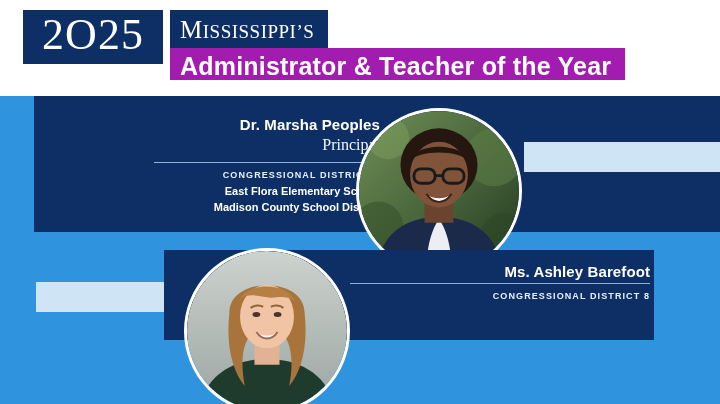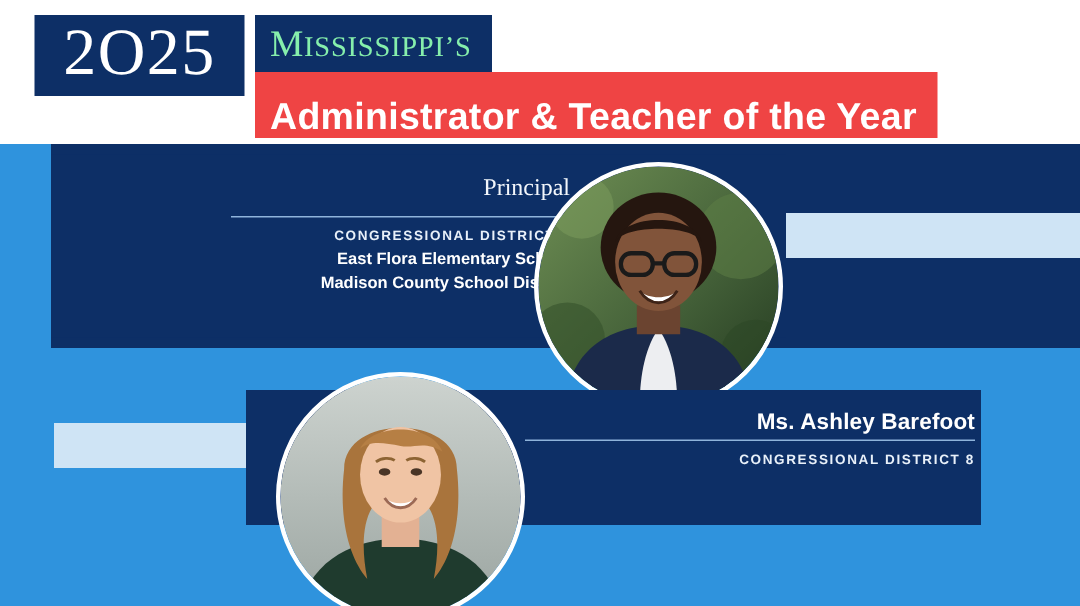--- a/index.html
+++ b/index.html
@@ -91,40 +91,40 @@
     line-height: 1;
     padding-bottom: 4px;
   }
   .state-box {
     position: absolute;
     left: 170px;
     top: 10px;
     height: 38px;
     padding: 0 14px 0 10px;
     background: #0d2f66;
-    color: #86efac;
+    color: #ffffff;
     display: flex;
     align-items: center;
   }
   .state-box span {
     font-family: "Liberation Serif", serif;
     font-size: 25px;
     letter-spacing: 0.5px;
     line-height: 1;
   }
   .state-box span .sm {
     font-size: 19px;
   }
   .title-box {
     position: absolute;
     left: 170px;
     top: 48px;
     height: 28px;
-    padding: 16px 14px 0 10px;
-    background: #ef4444;
+    padding: 4px 14px 0 10px;
+    background: #a21caf;
     color: #ffffff;
     display: flex;
     align-items: center;
   }
   .title-box span {
     font-size: 25px;
     font-weight: bold;
     letter-spacing: 0.2px;
     line-height: 1;
     white-space: nowrap;
@@ -137,21 +137,21 @@
     color: #ffffff;
   }
   .card-admin {
     left: 34px;
     top: 103px;
     width: 490px;
     height: 122px;
   }
   .card-teacher {
     left: 164px;
-    top: 260px;
+    top: 250px;
     width: 490px;
     height: 90px;
   }
 
   .card-text {
     position: absolute;
     top: 14px;
   }
   .card-admin .card-text {
     left: 120px;
@@ -244,20 +244,21 @@
     <div class="state-box">
       <span>M<span class="sm">ISSISSIPPI’S</span></span>
     </div>
     <div class="title-box">
       <span>Administrator &amp; Teacher of the Year</span>
     </div>
   </div>
 
   <div class="card card-admin">
     <div class="card-text">
+      <p class="person-name">Dr. Marsha Peoples</p>
       <p class="person-role">Principal</p>
       <div class="rule"></div>
       <p class="district-label">CONGRESSIONAL DISTRICT 3</p>
       <p class="school-line">East Flora Elementary School</p>
       <p class="school-line">Madison County School District</p>
     </div>
   </div>
 
   <div class="portrait portrait-admin">
     <svg viewBox="0 0 166 166" aria-hidden="true">

